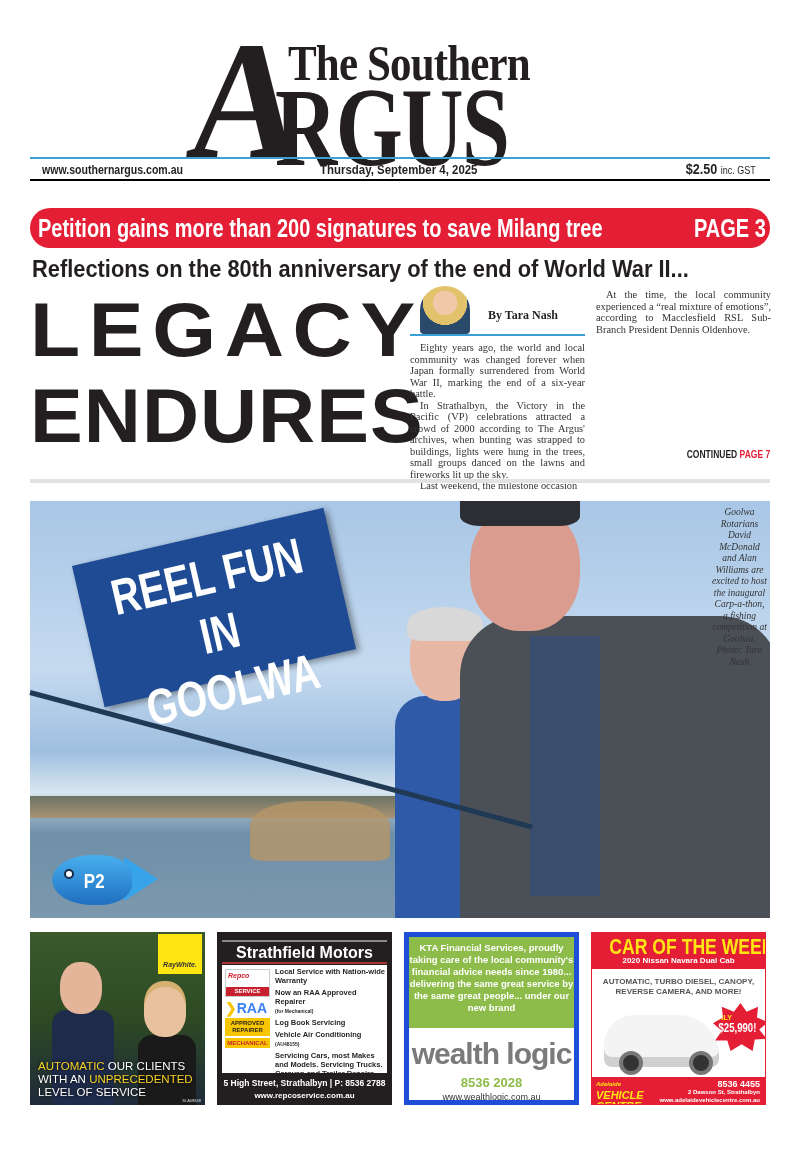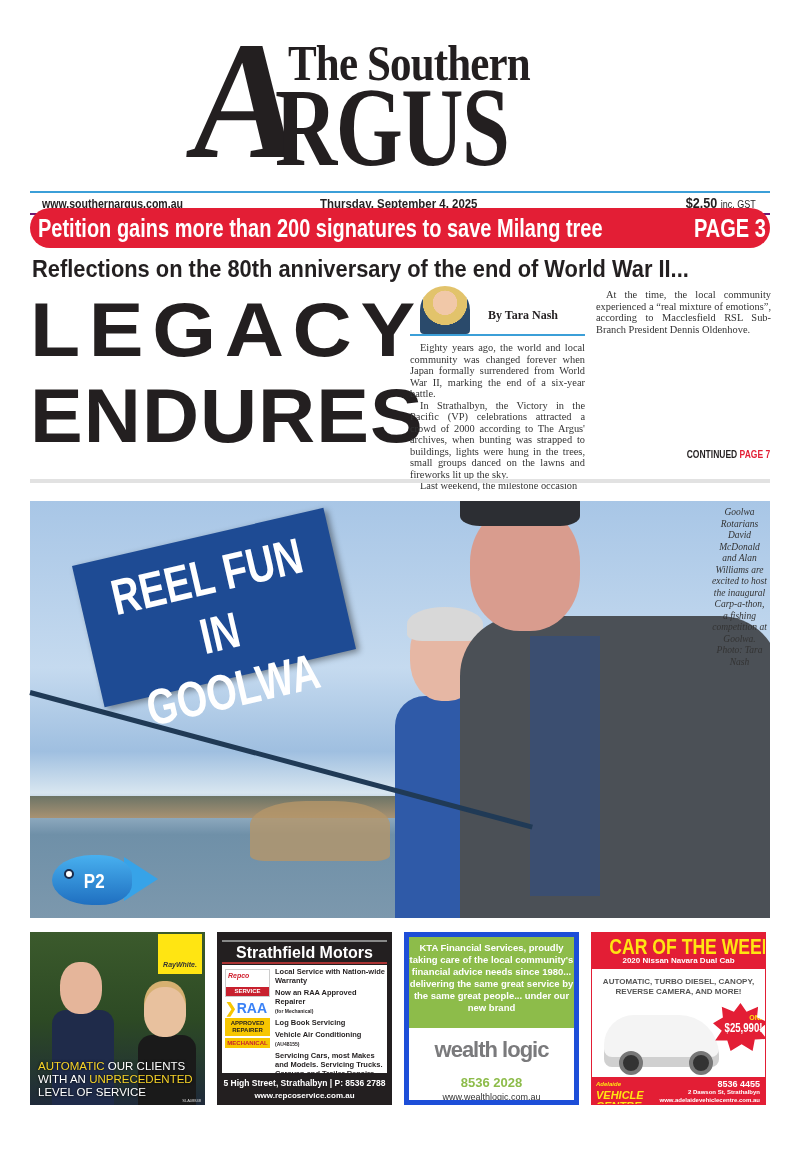--- a/index.html
+++ b/index.html
@@ -5,21 +5,21 @@
   * { box-sizing: border-box; margin: 0; padding: 0; }
   html, body { width: 800px; height: 1158px; background: #ffffff; overflow: hidden; }
   body { position: relative; font-family: "Liberation Sans", sans-serif; color: #231f20; }
 
   
   .masthead { position: absolute; left: 0; top: 0; width: 800px; height: 172px; }
   .mast-a { position: absolute; left: 197px; top: 30px; font-family: "Liberation Serif", serif; font-weight: bold; font-size: 168px; line-height: 140px; transform: scaleX(0.92) skewX(-6deg); transform-origin: left top; color: #231f20; letter-spacing: -4px; }
   .mast-the { position: absolute; left: 288px; top: 38px; font-family: "Liberation Serif", serif; font-weight: bold; font-size: 50px; line-height: 50px; transform: scaleX(0.86); transform-origin: left top; white-space: nowrap; letter-spacing: -1px; }
   .mast-rgus { position: absolute; left: 275px; top: 82px; font-family: "Liberation Serif", serif; font-weight: bold; font-size: 112px; line-height: 90px; transform: scaleX(0.77); transform-origin: left top; white-space: nowrap; letter-spacing: -2px; }
 
-  .dateline { position: absolute; left: 30px; top: 191px; width: 740px; height: 24px; border-top: 2px solid #3b9fd8; border-bottom: 2px solid #701a75; font-size: 12px; }
+  .dateline { position: absolute; left: 30px; top: 157px; width: 740px; height: 24px; border-top: 2px solid #3b9fd8; border-bottom: 2px solid #000000; font-size: 12px; }
   .dateline .url { position: absolute; left: 12px; top: 4px; font-weight: bold; transform: scaleX(0.88); transform-origin: left; }
   .dateline .date { position: absolute; left: 290px; top: 3px; font-weight: bold; font-size: 13px; transform: scaleX(0.88); transform-origin: left; }
   .dateline .price { position: absolute; right: 14px; top: 2px; font-weight: bold; font-size: 14px; transform: scaleX(0.9); transform-origin: right; }
   .dateline .price small { font-weight: normal; font-size: 10px; }
 
   
   .teaser { position: absolute; left: 30px; top: 208px; width: 740px; height: 40px; background: #e31e35; color: #fff; font-weight: bold; border-radius: 20px; }
   .teaser .t-text { position: absolute; left: 8px; top: 6px; font-size: 25px; white-space: nowrap; transform: scaleX(0.8); transform-origin: left; }
   .teaser .t-page { position: absolute; right: 4px; top: 6px; font-size: 25px; transform: scaleX(0.8); transform-origin: right; }
 
@@ -96,33 +96,33 @@
   .sm-approved { margin-top: 2px; background: #f7c600; color: #231f20; font-size: 6px; font-weight: bold; text-align: center; line-height: 7px; padding: 2px 0; }
   .sm-mech { margin-top: 2px; background: #f7c600; color: #c8202e; font-size: 6px; font-weight: bold; text-align: center; line-height: 10px; }
   .sm-list { position: absolute; left: 53px; top: 2px; width: 112px; font-size: 7.5px; font-weight: bold; line-height: 9px; }
   .sm-list div { margin-bottom: 2.5px; }
   .sm-list small { font-size: 5px; }
   .sm-addr { position: absolute; left: 0; top: 146px; width: 175px; text-align: center; font-size: 8.5px; font-weight: bold; }
   .sm-web { position: absolute; left: 0; top: 159px; width: 175px; text-align: center; font-size: 8px; font-weight: bold; }
 
   .ad-wealth { left: 404px; background: #fff; border: 5px solid #1d4ed8; }
   .wl-top { position: absolute; left: 0; top: 0; width: 100%; height: 91px; background: #8dbc4a; color: #fff; font-size: 9.5px; font-weight: bold; text-align: center; line-height: 12px; padding-top: 5px; }
-  .wl-logo { position: absolute; left: 0; top: 100px; width: 100%; text-align: center; font-size: 22px; font-weight: bold; color: #7a7a7c; letter-spacing: -1px; }
+  .wl-logo { position: absolute; left: 0; top: 100px; width: 100%; text-align: center; font-size: 30px; font-weight: bold; color: #7a7a7c; letter-spacing: -1px; }
   .wl-phone { position: absolute; left: 0; top: 138px; width: 100%; text-align: center; font-size: 13px; color: #8dbc4a; font-weight: bold; }
   .wl-web { position: absolute; left: 0; top: 155px; width: 100%; text-align: center; font-size: 9px; color: #333; }
 
   .ad-car { left: 591px; background: #fff; border: 1px solid #e31e35; }
   .car-head { position: absolute; left: 0; top: 0; width: 100%; height: 36px; background: #e31e35; }
   .car-title { position: absolute; left: 0; top: 1px; width: 100%; text-align: center; color: #ffe512; font-weight: bold; font-size: 22px; transform: scaleX(0.8); white-space: nowrap; }
   .car-sub { position: absolute; left: 0; top: 23px; width: 100%; text-align: center; color: #fff; font-weight: bold; font-size: 8px; }
   .car-feat { position: absolute; left: 0; top: 44px; width: 100%; text-align: center; font-size: 8px; font-weight: bold; color: #555; line-height: 10px; }
   .car-body { position: absolute; left: 12px; top: 82px; width: 115px; height: 52px; background: #f4f4f4; border-radius: 30px 40px 8px 8px; box-shadow: inset 0 -10px 0 #d0d0d0; }
   .car-wheel1, .car-wheel2 { position: absolute; top: 118px; width: 24px; height: 24px; border-radius: 50%; background: #333; border: 4px solid #777; }
   .car-wheel1 { left: 27px; } .car-wheel2 { left: 97px; }
-  .car-burst { position: absolute; left: 121px; top: 70px; width: 55px; height: 48px; background: #e31e35; clip-path: polygon(50% 0%, 61% 18%, 82% 8%, 80% 30%, 100% 40%, 84% 55%, 98% 75%, 76% 76%, 72% 100%, 52% 86%, 32% 100%, 26% 78%, 4% 78%, 16% 58%, 0% 42%, 18% 30%, 16% 8%, 38% 18%); color: #fff; text-align: right; font-weight: bold; }
+  .car-burst { position: absolute; left: 121px; top: 70px; width: 55px; height: 48px; background: #e31e35; clip-path: polygon(50% 0%, 61% 18%, 82% 8%, 80% 30%, 100% 40%, 84% 55%, 98% 75%, 76% 76%, 72% 100%, 52% 86%, 32% 100%, 26% 78%, 4% 78%, 16% 58%, 0% 42%, 18% 30%, 16% 8%, 38% 18%); color: #fff; text-align: left; font-weight: bold; }
   .car-burst .o { display: block; margin-top: 11px; font-size: 7px; color: #ffe512; }
   .car-burst .p { display: block; font-size: 12px; transform: scaleX(0.8); }
   .car-foot { position: absolute; left: 0; top: 144px; width: 100%; height: 29px; background: #e31e35; }
   .car-brand { position: absolute; left: 4px; top: 2px; color: #ffe512; font-weight: bold; font-style: italic; font-size: 11px; line-height: 11px; }
   .car-brand small { display: block; font-size: 6px; color: #ffe512; }
   .car-phone { position: absolute; right: 5px; top: 2px; color: #fff; font-weight: bold; font-size: 9px; }
   .car-addr { position: absolute; right: 5px; top: 12px; color: #fff; font-size: 6px; font-weight: bold; }
   .car-web { position: absolute; right: 5px; top: 20px; color: #fff; font-size: 6px; font-weight: bold; }
 </style>
 </head>

